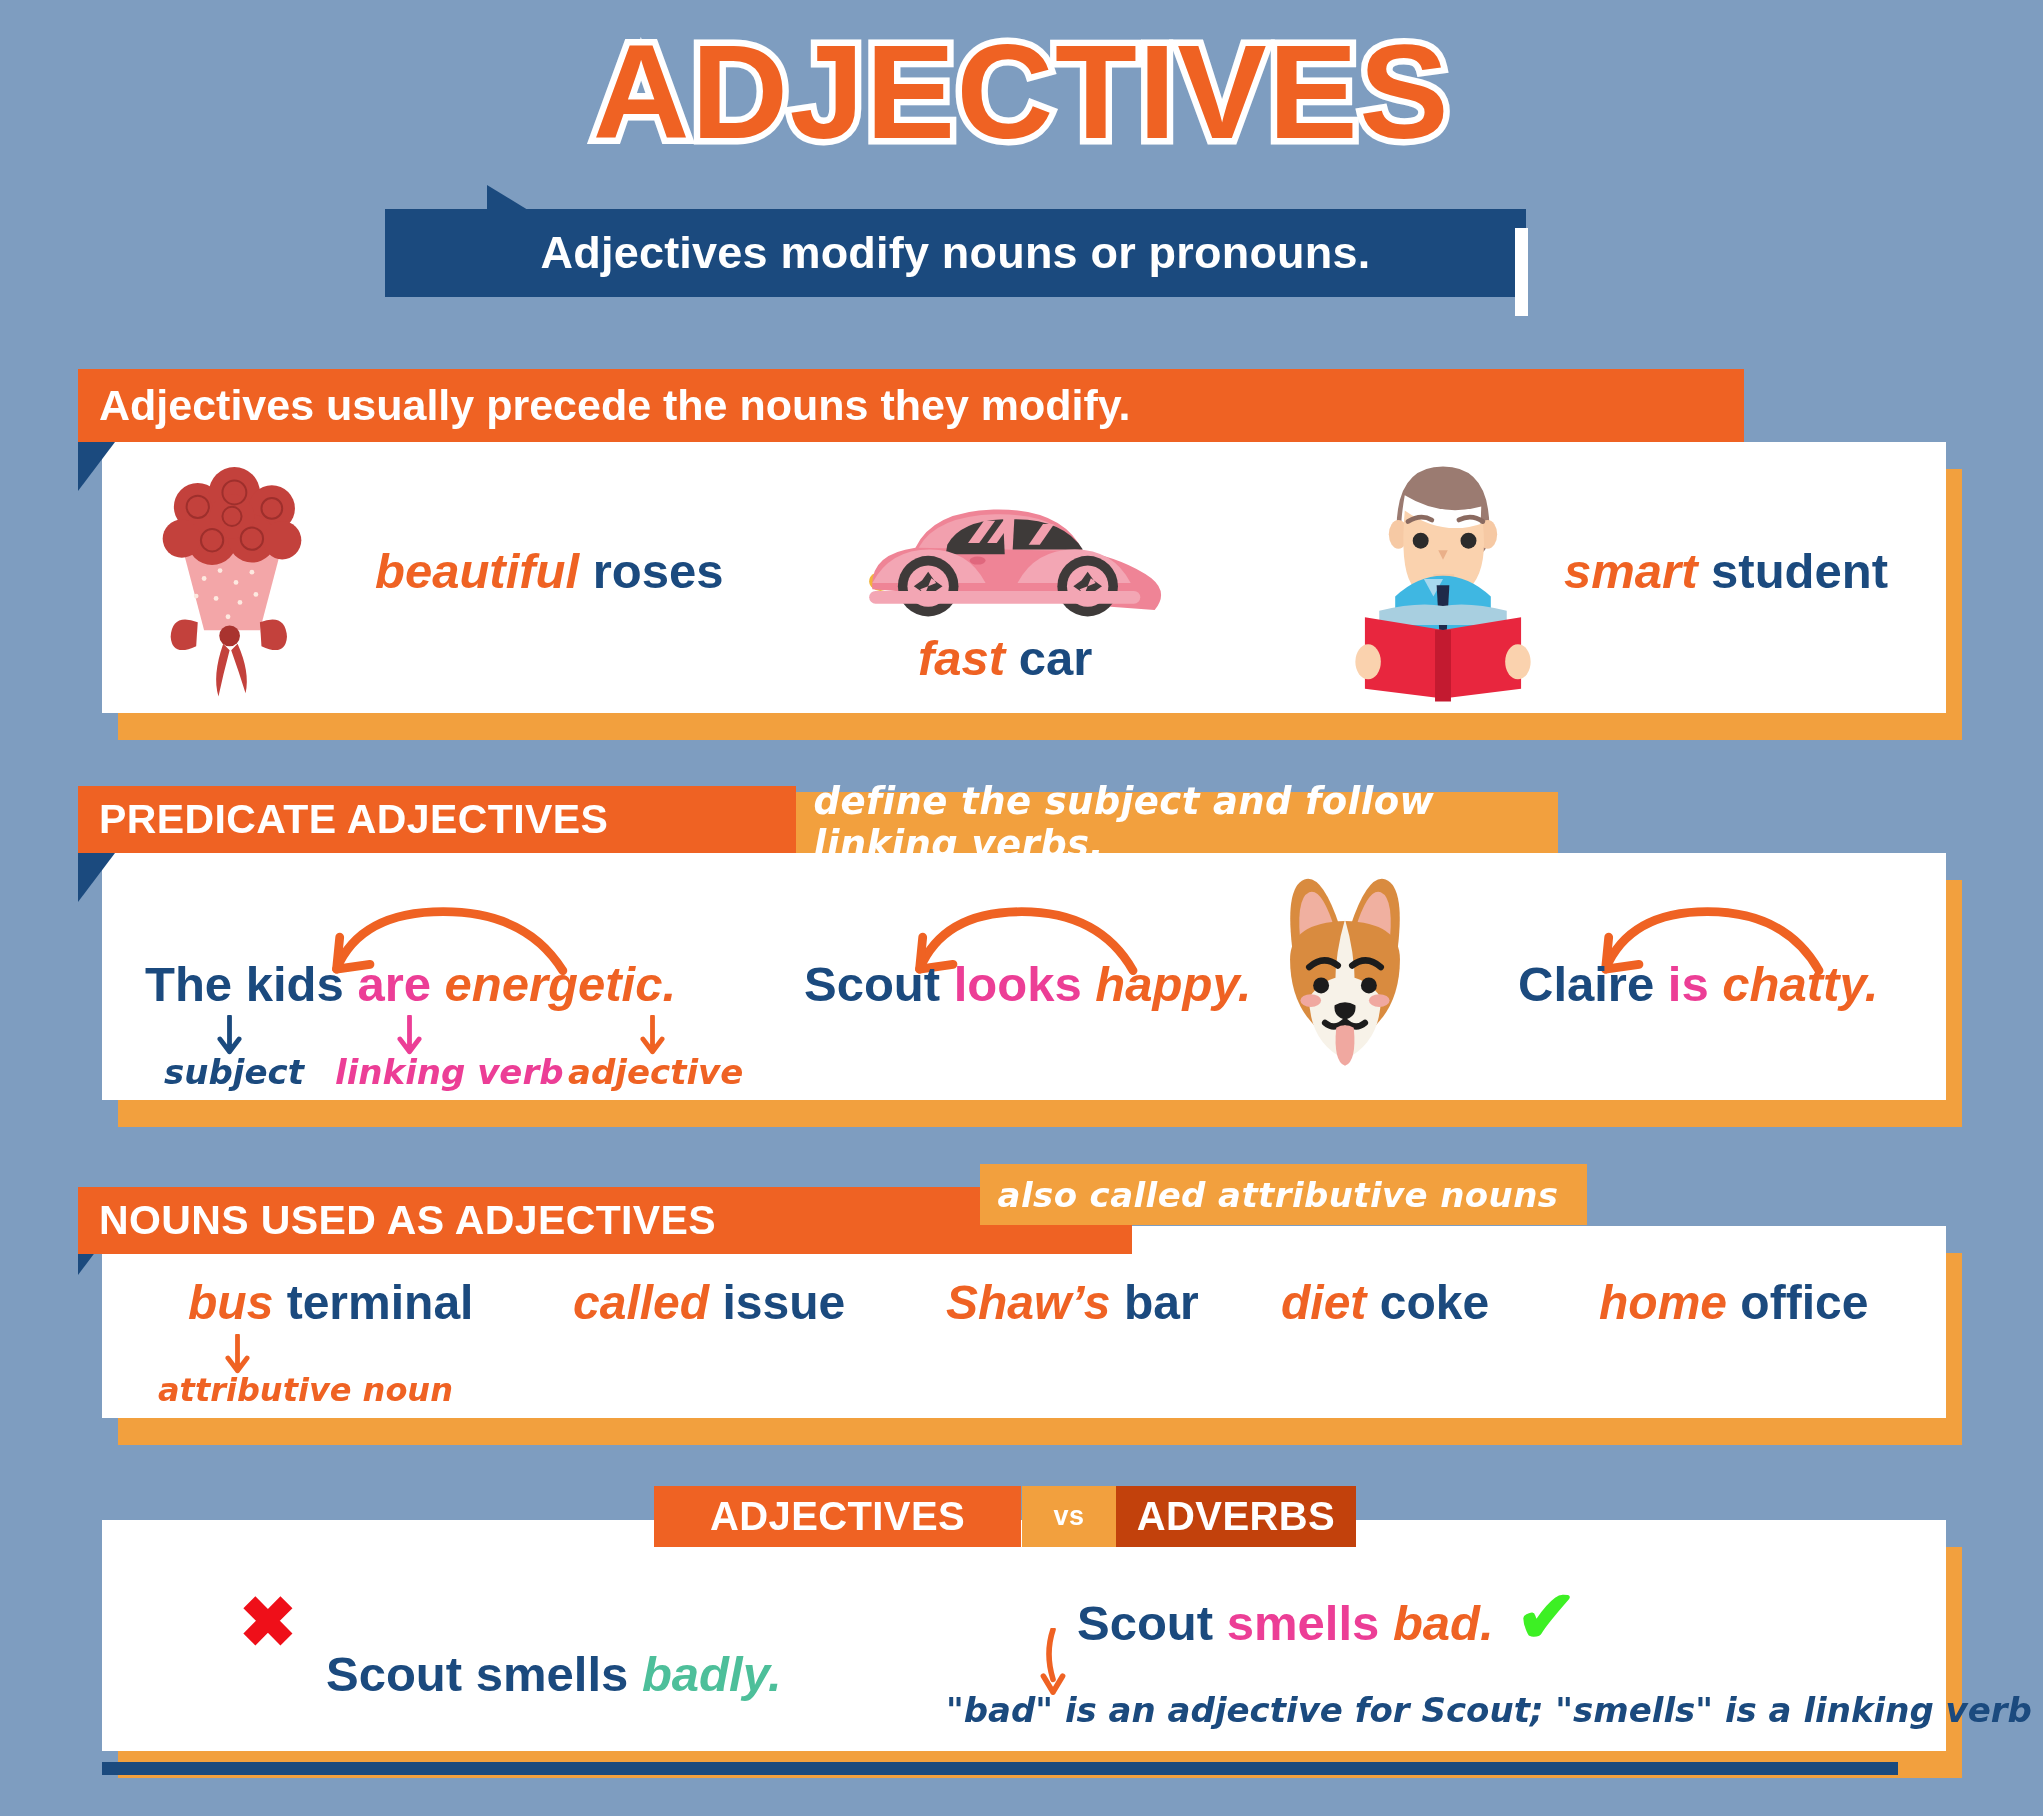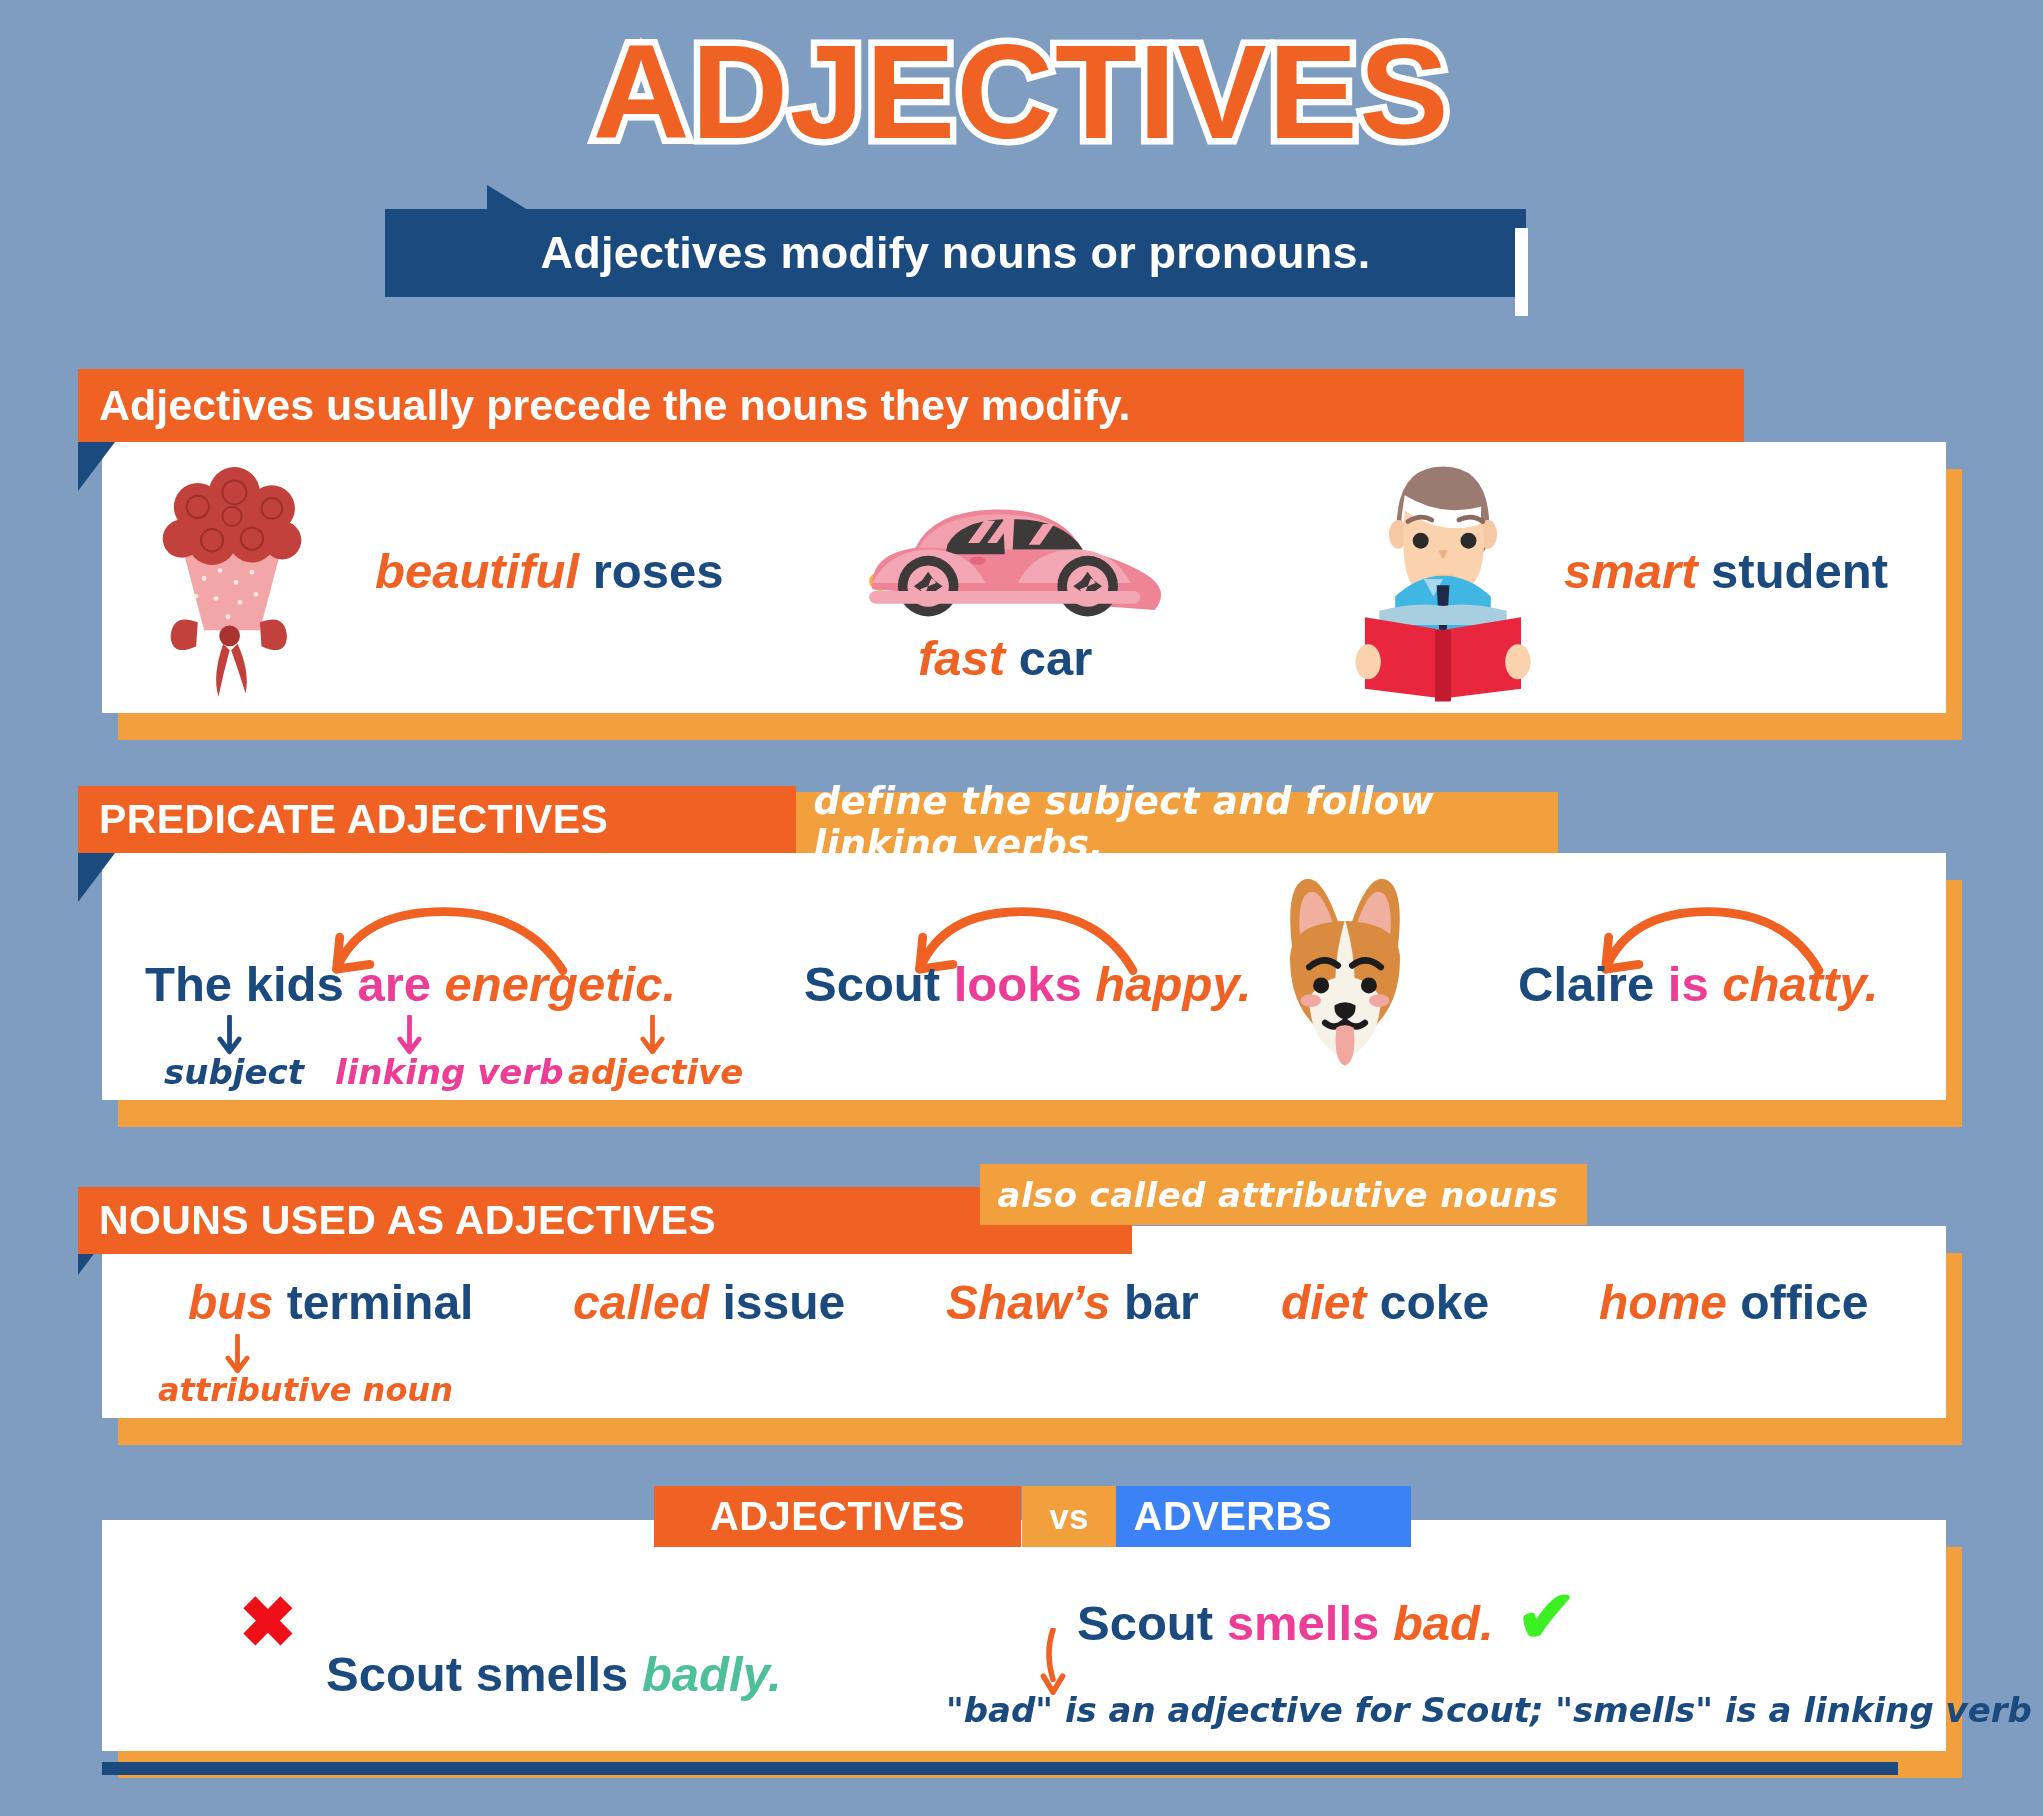--- a/index.html
+++ b/index.html
@@ -92,22 +92,22 @@
   #sec3-subtab{left:980px;top:1164px;width:607px;height:61px;}
   #sec3-subtab .tab-sub-text{font-size:34px;}
   #sec3-fold{left:78px;top:1226px;}
   #sec3-shadow{left:118px;top:1253px;width:1844px;height:192px;}
   #sec3-white{left:102px;top:1226px;width:1844px;height:192px;}
 
   
   #sec4-tab{left:654px;top:1486px;width:367px;height:61px;justify-content:center;}
   #sec4-tab .tab-text{font-size:40px;letter-spacing:0.4px;}
   #sec4-vs{left:1022px;top:1486px;width:94px;height:61px;justify-content:center;background:#f2a03e;}
-  #sec4-vs .tab-sub-text{font-size:35px;font-style:normal;}
-  #sec4-adv{left:1116px;top:1486px;width:295px;height:61px;justify-content:flex-start;background:#3b82f6;}
+  #sec4-vs .tab-sub-text{font-size:27px;font-style:normal;}
+  #sec4-adv{left:1116px;top:1486px;width:240px;height:61px;justify-content:center;background:#c2410c;}
   #sec4-adv .tab-sub-text{font-size:40px;font-style:normal;}
   #sec4-shadow{left:118px;top:1547px;width:1844px;height:231px;}
   #sec4-white{left:102px;top:1520px;width:1844px;height:231px;}
   #sec4-bottombar{position:absolute;left:102px;top:1762px;width:1796px;height:12.8px;background:#1b4a7e;}
 
   .ex-text{white-space:nowrap;}
   .tag{font-family:"DejaVu Sans", sans-serif;font-style:italic;font-weight:bold;white-space:nowrap;}
 </style>
 </head>
 <body>

